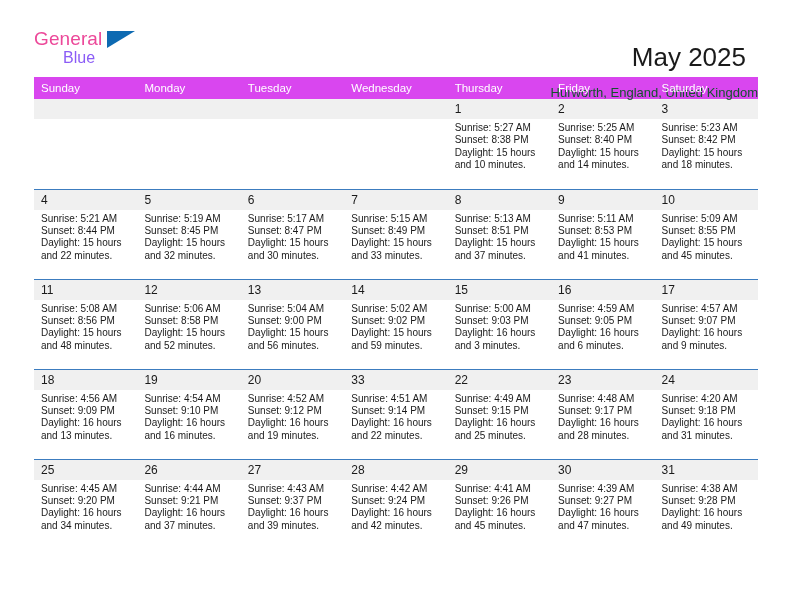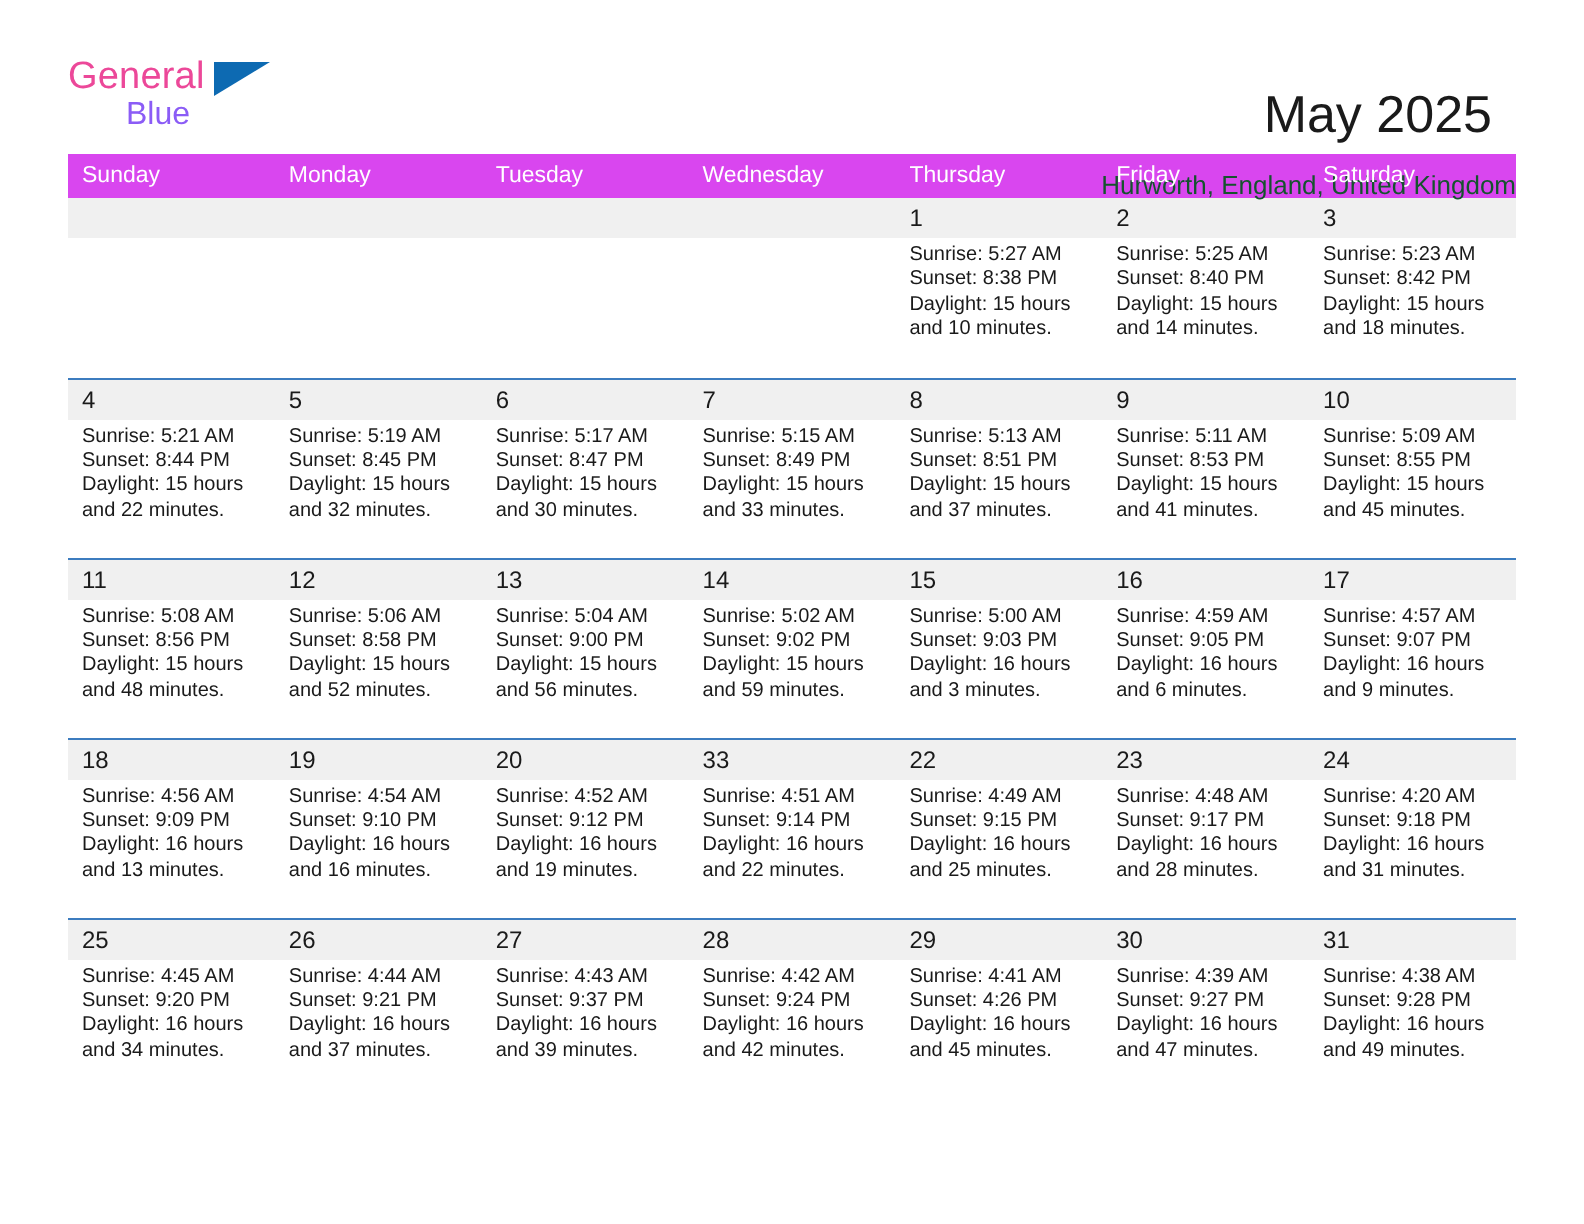--- a/index.html
+++ b/index.html
@@ -525,21 +525,21 @@
                 <div>Daylight: 16 hours</div>
                 <div>and 42 minutes.</div>
               </div>
             </div>
           </td>
           <td>
             <div class="cell">
               <div class="daynum">29</div>
               <div class="info">
                 <div>Sunrise: 4:41 AM</div>
-                <div>Sunset: 4:26 PM</div>
+                <div>Sunset: 9:26 PM</div>
                 <div>Daylight: 16 hours</div>
                 <div>and 45 minutes.</div>
               </div>
             </div>
           </td>
           <td>
             <div class="cell">
               <div class="daynum">30</div>
               <div class="info">
                 <div>Sunrise: 4:39 AM</div>

